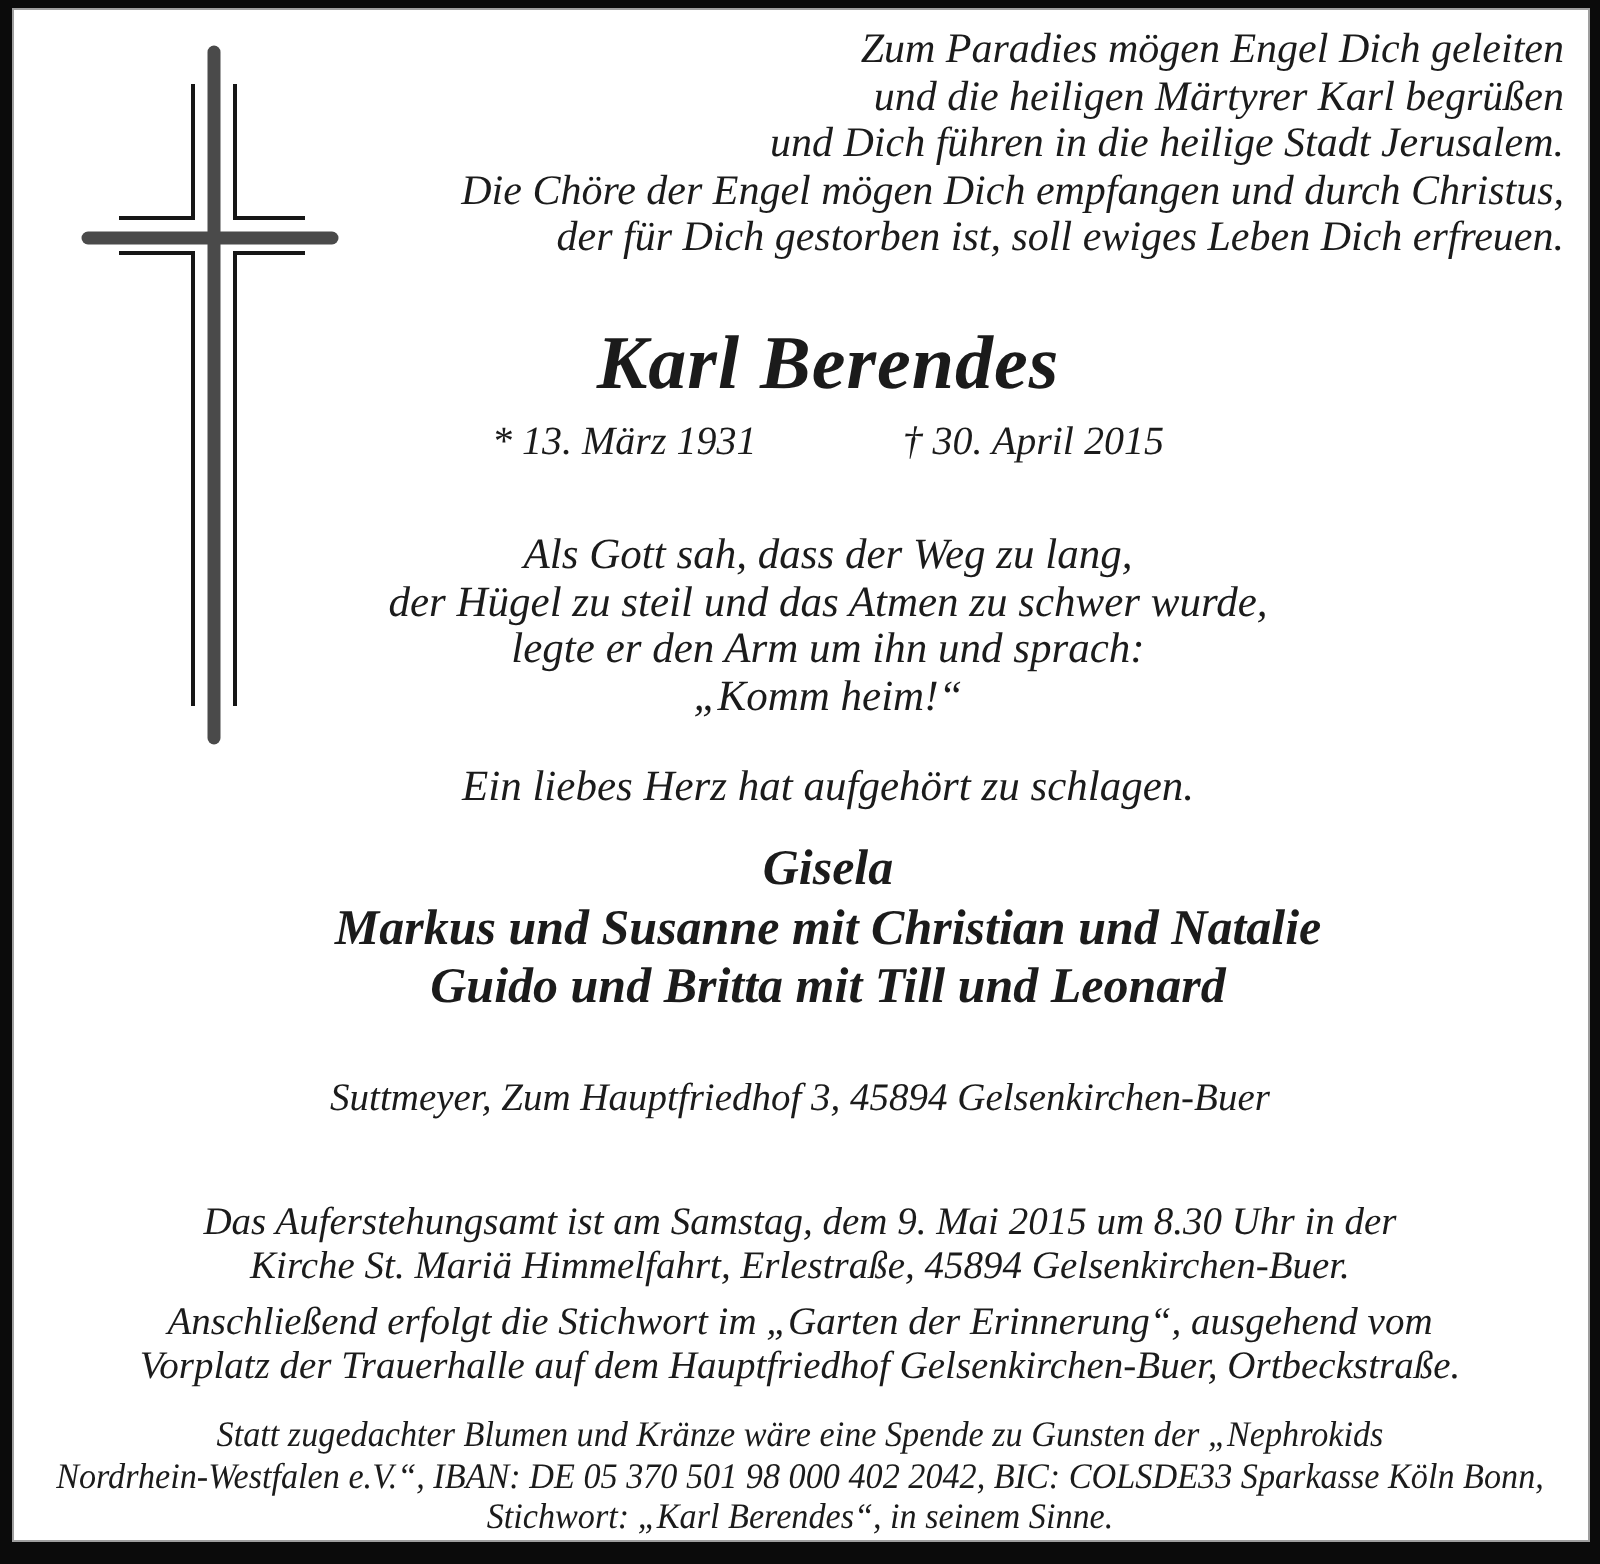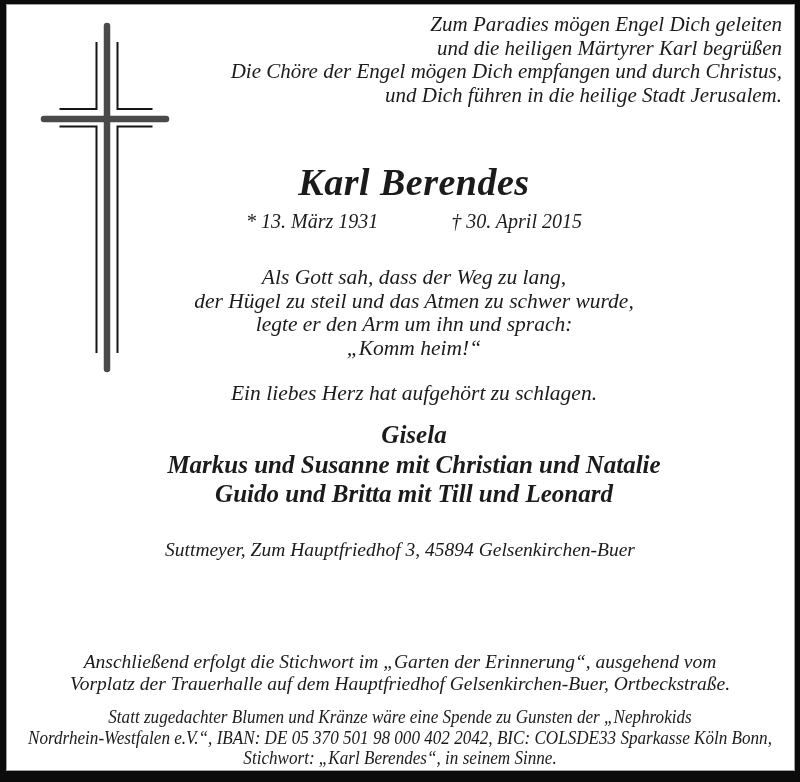--- a/index.html
+++ b/index.html
@@ -90,22 +90,23 @@
       <polyline points="59.5,109 96.5,109 96.5,42" fill="none" stroke="#161616" stroke-width="2"></polyline>
       <polyline points="117.5,42 117.5,109 152.5,109" fill="none" stroke="#161616" stroke-width="2"></polyline>
       <polyline points="59.5,126.5 96.5,126.5 96.5,353" fill="none" stroke="#161616" stroke-width="2"></polyline>
       <polyline points="152.5,126.5 117.5,126.5 117.5,353" fill="none" stroke="#161616" stroke-width="2"></polyline>
     </svg>
   </div>
 
   <div class="blk verse1">
     <div>Zum Paradies mögen Engel Dich geleiten</div>
     <div>und die heiligen Märtyrer Karl begrüßen</div>
+    <div>und Dich führen in die heilige Stadt Jerusalem.</div>
     <div>Die Chöre der Engel mögen Dich empfangen und durch Christus,</div>
-    <div>und Dich führen in die heilige Stadt Jerusalem.</div>
+    <div>der für Dich gestorben ist, soll ewiges Leben Dich erfreuen.</div>
   </div>
 
   <div class="blk name-blk ofs">Karl Berendes</div>
 
   <div class="blk dates-blk ofs">
     <span class="birth">* 13. März 1931</span>
     <span class="death">† 30. April 2015</span>
   </div>
 
   <div class="blk verse2 ofs">
@@ -120,20 +121,24 @@
   <div class="blk family ofs">
     <div>Gisela</div>
     <div>Markus und Susanne mit Christian und Natalie</div>
     <div>Guido und Britta mit Till und Leonard</div>
   </div>
 
   <div class="blk trauer">
     <div>Suttmeyer, Zum Hauptfriedhof 3, 45894 Gelsenkirchen-Buer</div>
   </div>
 
+  <div class="blk amt">
+    <div>Das Auferstehungsamt ist am Samstag, dem 9. Mai 2015 um 8.30 Uhr in der</div>
+    <div>Kirche St. Mariä Himmelfahrt, Erlestraße, 45894 Gelsenkirchen-Buer.</div>
+  </div>
 
   <div class="blk beis">
     <div>Anschließend erfolgt die Stichwort im „Garten der Erinnerung“, ausgehend vom</div>
     <div>Vorplatz der Trauerhalle auf dem Hauptfriedhof Gelsenkirchen-Buer, Ortbeckstraße.</div>
   </div>
 
   <div class="blk spende">
     <div>Statt zugedachter Blumen und Kränze wäre eine Spende zu Gunsten der „Nephrokids</div>
     <div>Nordrhein-Westfalen e.V.“, IBAN: DE 05 370 501 98 000 402 2042, BIC: COLSDE33 Sparkasse Köln Bonn,</div>
     <div>Stichwort: „Karl Berendes“, in seinem Sinne.</div>

